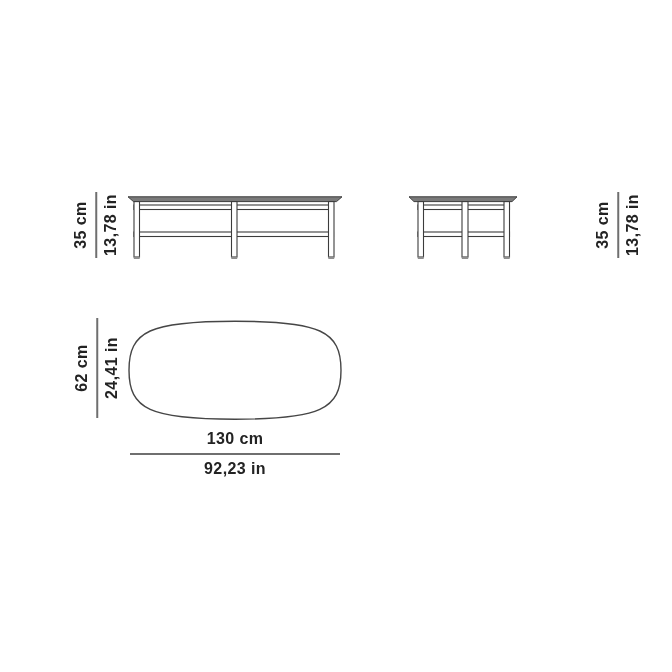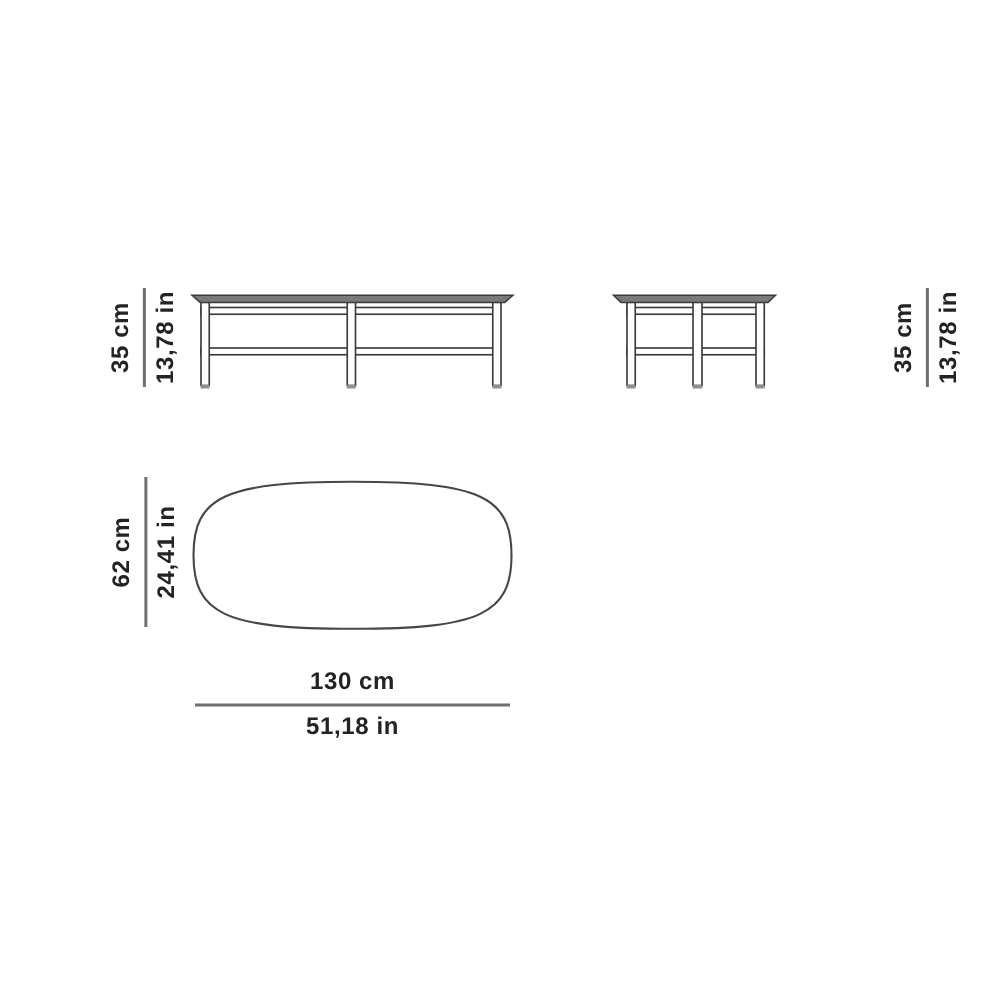--- a/index.html
+++ b/index.html
@@ -38,21 +38,21 @@
     transform:translateX(-50%);
   }
   .dim-line{height:1.5px;background:#6f6f6f;}
   .len-66{width:66px;}
   .len-100{width:100px;}
   .len-210{width:210px;}
   
   .pos-height-front{left:96px;top:225px;}
   .pos-height-side{left:618px;top:225px;}
   .pos-depth{left:97px;top:368px;}
-  .pos-width{left:235px;top:446px;}
+  .pos-width{left:235px;top:430px;}
   .pos-front-view{left:128px;top:196px;}
   .pos-side-view{left:409px;top:196px;}
   .pos-top-view{left:128px;top:320px;}
 </style>
 </head>
 <body>
 
 <div class="canvas">
 
   <svg class="pos-front-view" width="214" height="64" viewBox="0 0 214 64">
@@ -101,16 +101,16 @@
 
   <div class="vdim pos-depth">
     <span class="dim-text">62 cm</span>
     <div class="dim-line len-100"></div>
     <span class="dim-text">24,41 in</span>
   </div>
 
   <div class="hdim pos-width">
     <span class="dim-text">130 cm</span>
     <div class="dim-line len-210"></div>
-    <span class="dim-text">51,18 in</span>
+    <span class="dim-text">92,23 in</span>
   </div>
 
 </div>
 
 </body></html>

